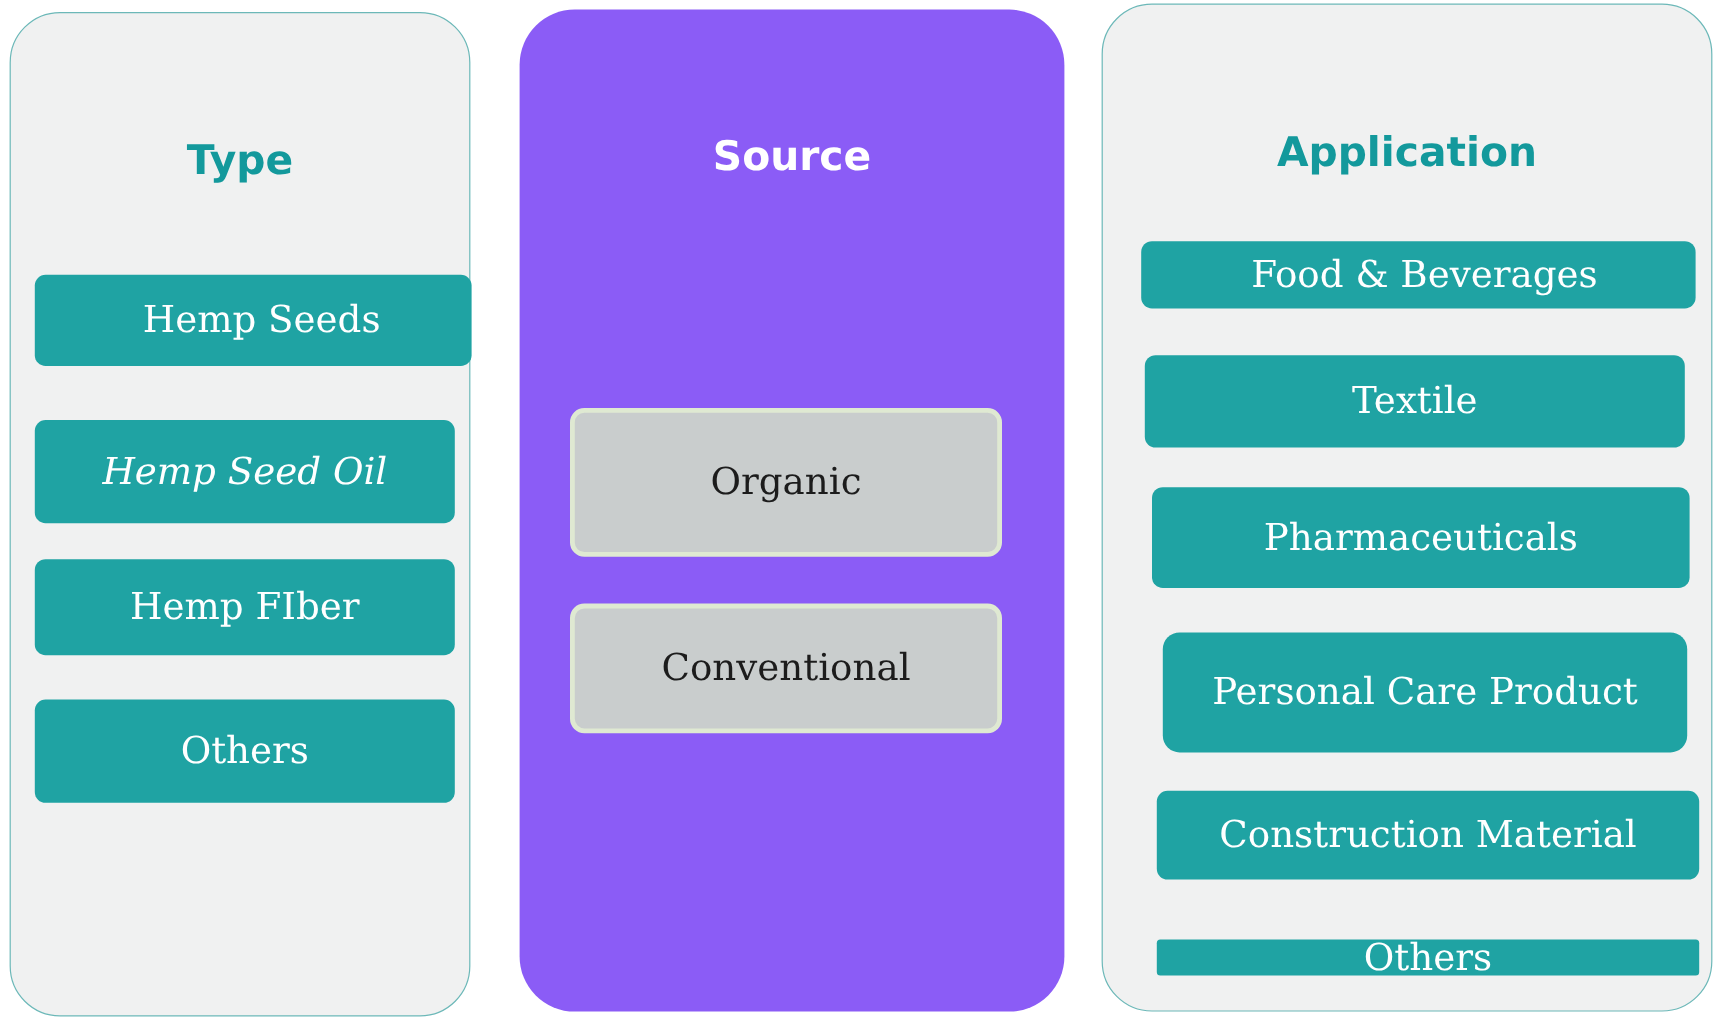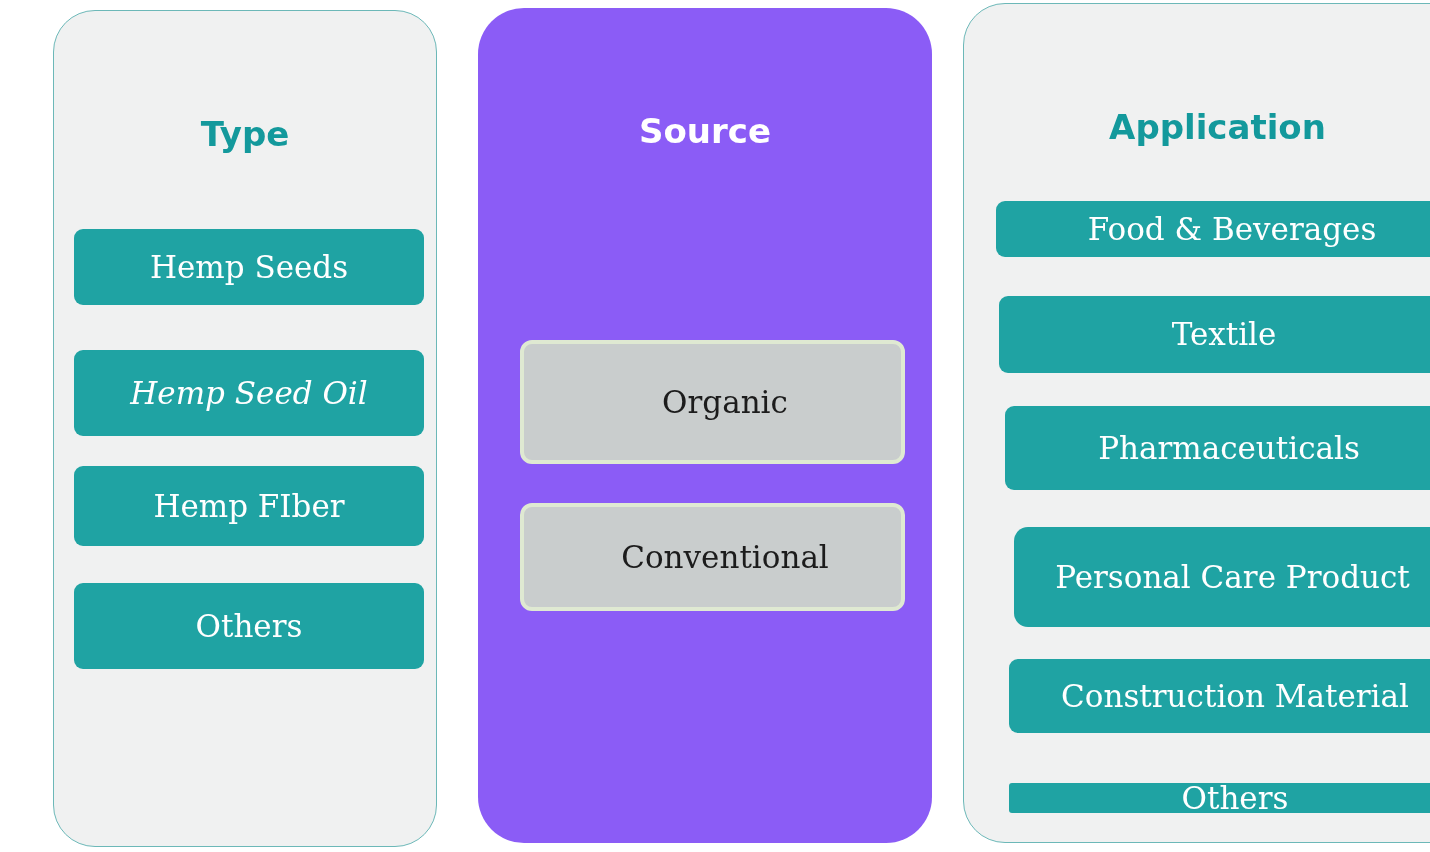--- a/index.html
+++ b/index.html
@@ -11,21 +11,20 @@
     position: relative;
     width: 1430px;
     height: 852px;
     background: #ffffff;
     overflow: hidden;
     font-family: "DejaVu Serif", serif;
   }
   .panel {
     position: absolute;
     box-sizing: border-box;
-    margin-left: 45px;
   }
   .panel-light {
     background: #F0F1F1;
     border: 1px solid #6CB8B8;
     border-radius: 42px;
   }
   .panel-dark {
     background: #8b5cf6;
     border-radius: 46px;
   }
@@ -63,25 +62,24 @@
     color: #FFFFFF;
     border-radius: 9px;
     font-size: 31px;
   }
   .gray-btn {
     background: #C9CDCD;
     border: 4px solid #DFE9D2;
     border-radius: 12px;
     color: #1C1C1C;
     font-size: 31px;
-    padding-left: 25px;
   }
 
   
-  .btn-t1 { left: 20px; top: 218px; width: 350px; height: 76px; }
+  .btn-t1 { left: 20px; top: 218px; width: 350px; height: 76px; padding-left: 14px; }
   .btn-t2 { left: 20px; top: 339px; width: 350px; height: 86px; font-style: italic; }
   .btn-t3 { left: 20px; top: 455px; width: 350px; height: 80px; }
   .btn-t4 { left: 20px; top: 572px; width: 350px; height: 86px; }
 
   
   .btn-s1 { left: 42px; top: 332px; width: 352px; height: 116px; }
   .btn-s2 { left: 42px; top: 495px; width: 352px; height: 100px; }
 
   
   .btn-a1 { left: 32px; top: 197px; width: 452px; height: 56px; padding-left: 10px;  }

